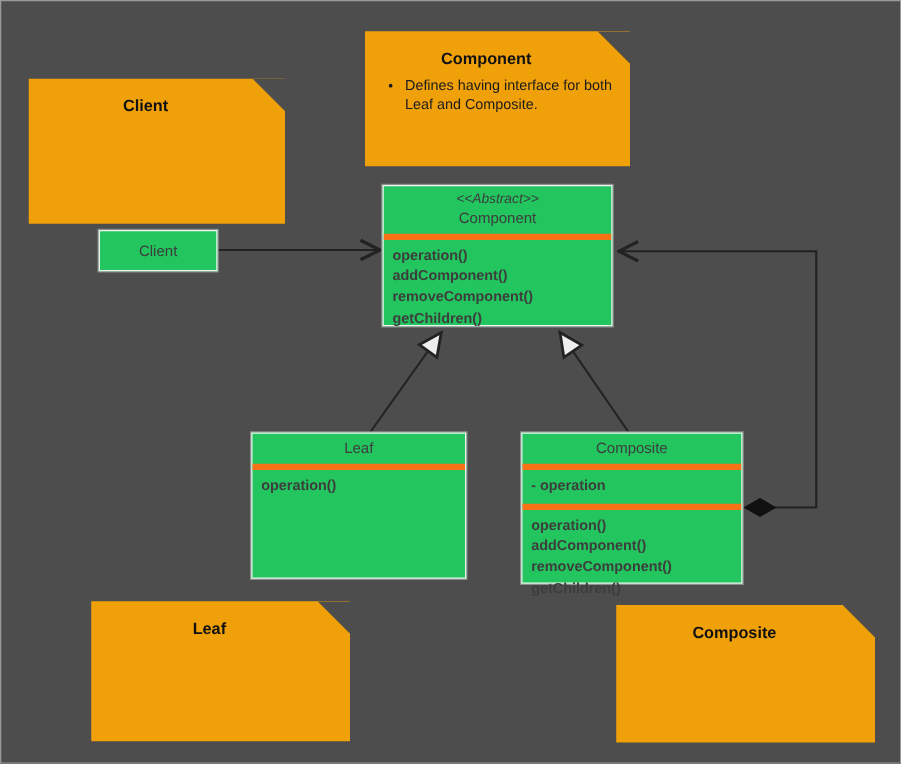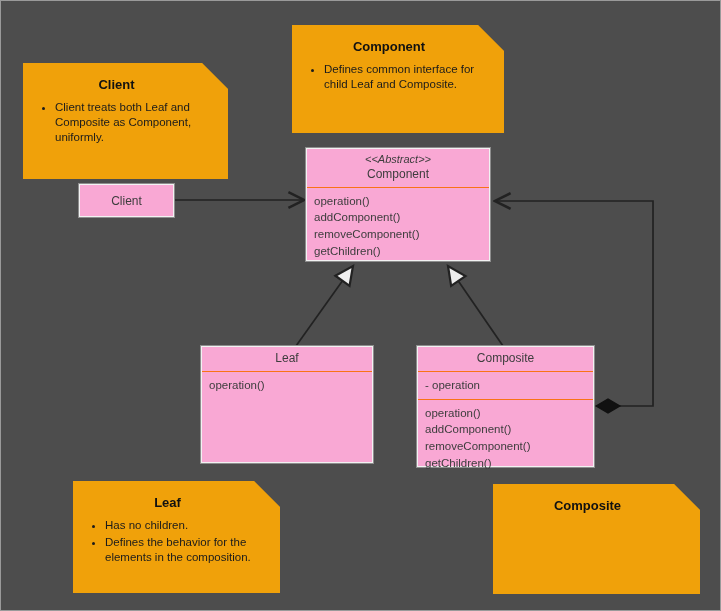--- a/index.html
+++ b/index.html
@@ -27,32 +27,33 @@
     left: 0;
     top: 0;
     width: 721px;
     height: 611px;
     pointer-events: none;
   }
 
   
   .uml-class {
     position: absolute;
-    background: #f9a8d4;
+    background: #22c55e;
     border: 1px solid #f2f2f2;
     box-sizing: border-box;
     box-shadow: 0 0 0 1px #8d8d8d;
     color: #3d3d3d;
     font-size: 11.5px;
   }
   .uml-class .compartment {
     padding: 5px 7px;
   }
   .uml-class .compartment + .compartment {
-    border-top: 1px solid #f97316;
+    border-top: 5px solid #f97316;
+    font-weight: bold;
   }
   .uml-class .cls-title {
     text-align: center;
     padding: 4px 6px 5px 6px;
     line-height: 1.25;
   }
   .uml-class .stereotype {
     display: block;
     font-style: italic;
     font-size: 11px;
@@ -155,40 +156,33 @@
 
     <g>
       <polyline points="607,405 652,405 652,200 494,200" fill="none" stroke="#222222" stroke-width="1.7" marker-end="url(#openArrow)"></polyline>
       <polygon points="595,405 607,398 619,405 607,412" fill="#111111" stroke="#111111" stroke-width="1.2"></polygon>
     </g>
   </svg>
 
   <div class="note" style="left:22px; top:62px; width:205px; height:116px;">
     <div class="fold"></div>
     <div class="note-title">Client</div>
-    <ul>
-      <li>Client treats both Leaf and Composite as Component, uniformly.</li>
-    </ul>
   </div>
 
   <div class="note" style="left:291px; top:24px; width:212px; height:108px;">
     <div class="fold"></div>
     <div class="note-title">Component</div>
     <ul>
-      <li>Defines common interface for child Leaf and Composite.</li>
+      <li>Defines having interface for both Leaf and Composite.</li>
     </ul>
   </div>
 
   <div class="note" style="left:72px; top:480px; width:207px; height:112px;">
     <div class="fold"></div>
     <div class="note-title">Leaf</div>
-    <ul>
-      <li>Has no children.</li>
-      <li>Defines the behavior for the elements in the composition.</li>
-    </ul>
   </div>
 
   <div class="note" style="left:492px; top:483px; width:207px; height:110px;">
     <div class="fold"></div>
     <div class="note-title">Composite</div>
   </div>
 
   <div class="uml-class simple-box" style="left:78px; top:183px; width:95px; height:33px;">
     <span>Client</span>
   </div>

